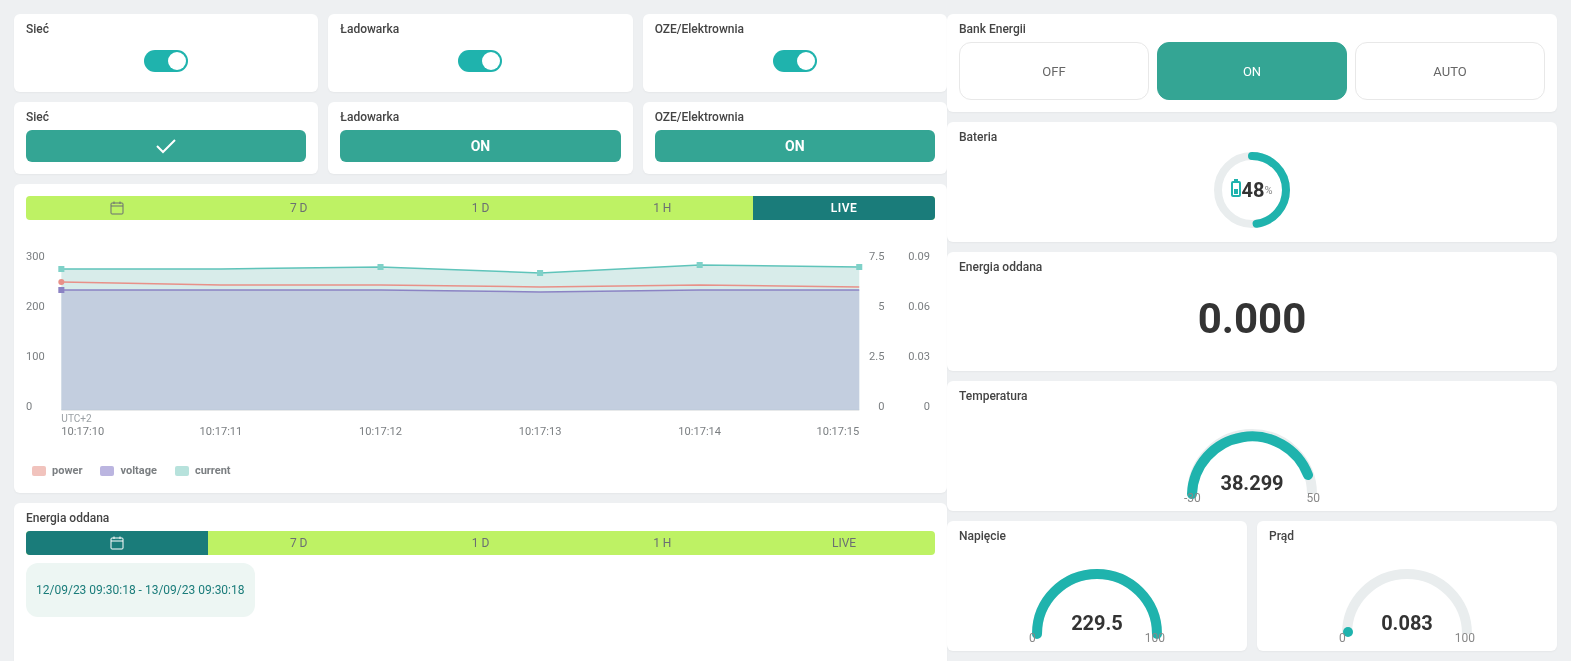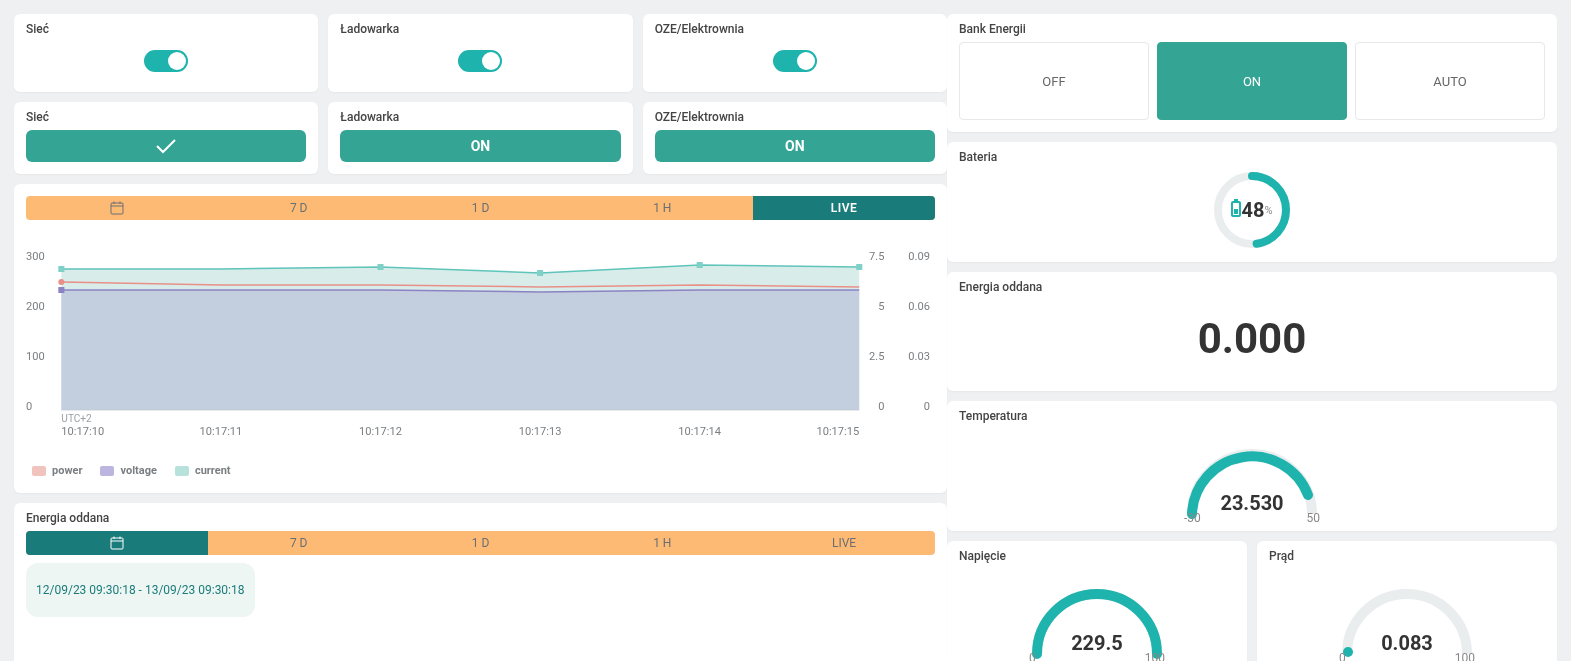--- a/index.html
+++ b/index.html
@@ -60,41 +60,41 @@
   cursor: pointer;
   margin-top: 4px;
 }
 .check-icon { width: 22px; height: 16px; }
 .check-icon path { stroke: #fff; stroke-width: 2; fill: none; }
 
 
 .bank-row { display: flex; gap: 8px; margin-top: 6px; }
 .bank-btn {
   flex: 1;
-  height: 78px;
+  height: 58px;
   display: flex;
   align-items: center;
   justify-content: center;
   background: #fff;
   color: #666;
   font-size: 13px;
-  border-radius: 4px;
+  border-radius: 12px;
   border: 1px solid #e8e8e8;
   cursor: pointer;
   text-align: center;
 }
 .bank-btn.active {
   background: #34a594;
   color: #fff;
   border-color: #34a594;
 }
 
 
 .card.chart { padding-bottom: 16px; }
-.range-row { display: flex; margin-top: 4px; background: #fdba74; border-radius: 4px; overflow: hidden; height: 24px; }
+.range-row { display: flex; margin-top: 4px; background: #bef264; border-radius: 4px; overflow: hidden; height: 24px; }
 .range-btn {
   flex: 1;
   display: flex;
   align-items: center;
   justify-content: center;
   font-size: 12px;
   color: #6b6f72;
   cursor: pointer;
 }
 .range-btn.active { background: #1a7c7a; color: #fff; font-weight: 600; letter-spacing: 0.5px; }
@@ -383,21 +383,21 @@
       <div class="big-number">0.000</div>
     </div>
 
     <div class="card">
       <div class="card-title">Temperatura</div>
       <div class="gauge-body">
         <svg class="gauge-svg" viewBox="0 0 150 80">
           <path d="M 15 75 A 60 60 0 0 1 135 75" fill="none" stroke="#e9edee" stroke-width="10"></path>
           <path d="M 15 75 A 60 60 0 0 1 131 56" fill="none" stroke="#1fb3ad" stroke-width="10" stroke-linecap="round"></path>
         </svg>
-        <div class="gauge-val">23.530</div>
+        <div class="gauge-val">38.299</div>
         <div class="gauge-min">-30</div>
         <div class="gauge-max">50</div>
       </div>
     </div>
 
     <div class="row2">
       <div class="card">
         <div class="card-title">Napięcie</div>
         <div class="gauge-body">
           <svg class="gauge-svg" viewBox="0 0 150 80">

